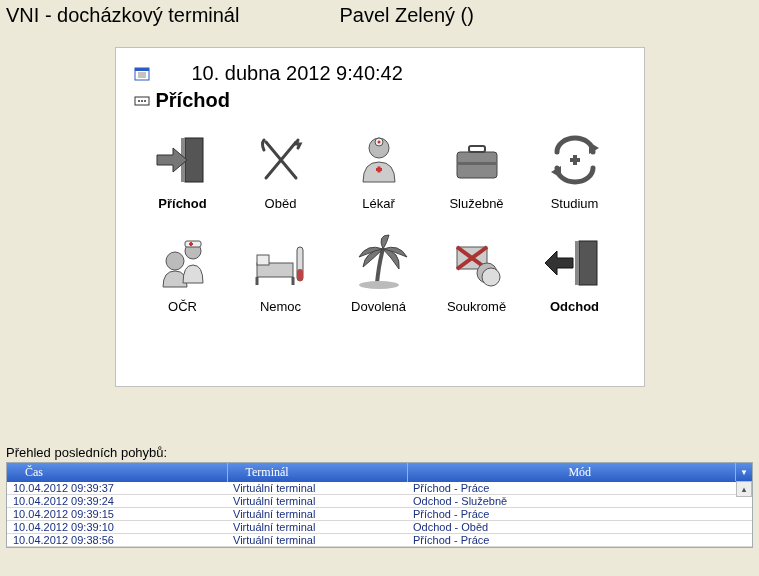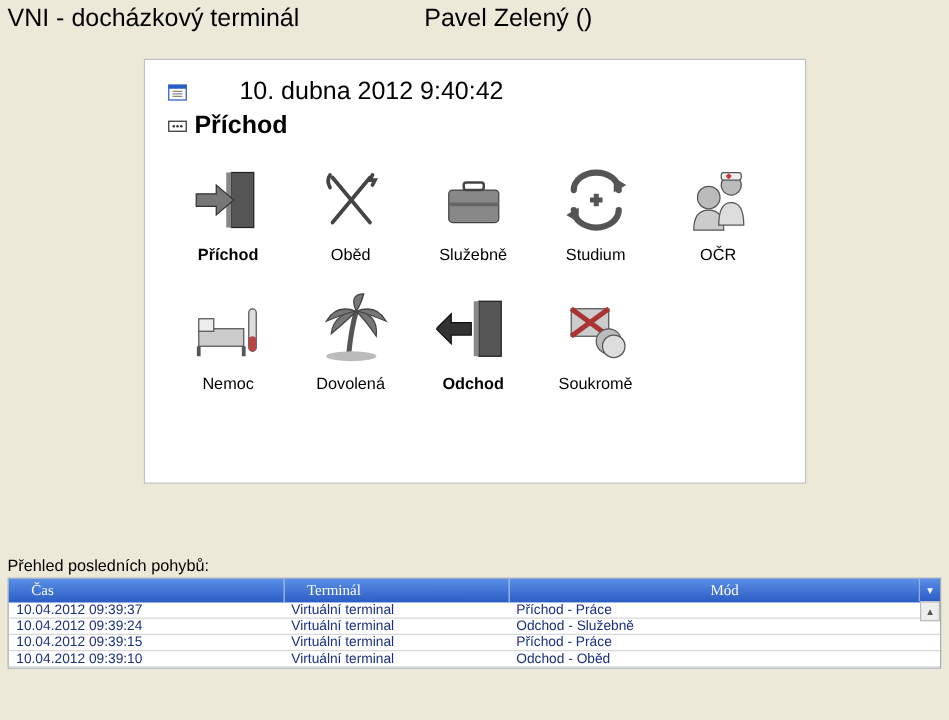--- a/index.html
+++ b/index.html
@@ -83,20 +83,33 @@
                 <path d="M13 10 q-3 4 0 10" fill="none"></path>
                 <path d="M47 10 l-2 4 l4 0 l-2 4" fill="none"></path>
               </g>
             </svg>
       </div>
       <div class="lbl">Oběd</div>
     </div>
     <div class="tile">
       <div class="icon">
         <svg viewBox="0 0 60 60">
+              <circle cx="30" cy="18" r="10" fill="#bbb" stroke="#555"></circle>
+              <circle cx="30" cy="12" r="4" fill="#eee" stroke="#555"></circle>
+              <circle cx="30" cy="12" r="1.5" fill="#c33"></circle>
+              <path d="M14 52 q0 -20 16 -20 q16 0 16 20 z" fill="#ccc" stroke="#555"></path>
+              <rect x="27" y="38" width="6" height="3" fill="#c33"></rect>
+              <rect x="28.5" y="36.5" width="3" height="6" fill="#c33"></rect>
+            </svg>
+      </div>
+      <div class="lbl">Lékař</div>
+    </div>
+    <div class="tile">
+      <div class="icon">
+        <svg viewBox="0 0 60 60">
               <rect x="10" y="22" width="40" height="26" rx="3" fill="#888" stroke="#444"></rect>
               <rect x="22" y="16" width="16" height="6" rx="2" fill="none" stroke="#444" stroke-width="2"></rect>
               <rect x="10" y="32" width="40" height="3" fill="#666"></rect>
             </svg>
       </div>
       <div class="lbl">Služebně</div>
     </div>
     <div class="tile">
       <div class="icon">
         <svg viewBox="0 0 60 60">
@@ -152,38 +165,38 @@
                 <path d="M34 16 q18 2 16 20 q-8 -12 -16 -20"></path>
               </g>
               <ellipse cx="30" cy="52" rx="20" ry="4" fill="#bbb"></ellipse>
             </svg>
       </div>
       <div class="lbl">Dovolená</div>
     </div>
     <div class="tile">
       <div class="icon">
         <svg viewBox="0 0 60 60">
-              <rect x="34" y="8" width="18" height="44" fill="#555" stroke="#222"></rect>
-              <rect x="30" y="8" width="4" height="44" fill="#888"></rect>
-              <polygon points="28,25 12,25 12,18 0,30 12,42 12,35 28,35" fill="#333" stroke="#111"></polygon>
-            </svg>
-      </div>
-      <div class="lbl bold">Odchod</div>
-    </div>
-    <div class="tile">
-      <div class="icon">
-        <svg viewBox="0 0 60 60">
               <rect x="10" y="14" width="30" height="22" fill="#ccc" stroke="#555"></rect>
               <line x1="10" y1="14" x2="40" y2="36" stroke="#a33" stroke-width="4"></line>
               <line x1="40" y1="14" x2="10" y2="36" stroke="#a33" stroke-width="4"></line>
               <circle cx="40" cy="40" r="10" fill="#bbb" stroke="#555"></circle>
               <circle cx="44" cy="44" r="9" fill="#ddd" stroke="#555"></circle>
             </svg>
       </div>
       <div class="lbl">Soukromě</div>
+    </div>
+    <div class="tile">
+      <div class="icon">
+        <svg viewBox="0 0 60 60">
+              <rect x="34" y="8" width="18" height="44" fill="#555" stroke="#222"></rect>
+              <rect x="30" y="8" width="4" height="44" fill="#888"></rect>
+              <polygon points="28,25 12,25 12,18 0,30 12,42 12,35 28,35" fill="#333" stroke="#111"></polygon>
+            </svg>
+      </div>
+      <div class="lbl bold">Odchod</div>
     </div>
   </div>
 </div>
 
 <div class="section-title">Přehled posledních pohybů:</div>
 <div class="tbl-wrap">
   <div class="corner">▾</div>
   <div class="scroll-up">▴</div>
   <table class="tbl">
     <colgroup>
@@ -212,17 +225,22 @@
       <tr>
             <td>10.04.2012 09:39:15</td>
             <td>Virtuální terminal</td>
             <td>Příchod - Práce</td>
           </tr>
       <tr>
             <td>10.04.2012 09:39:10</td>
             <td>Virtuální terminal</td>
             <td>Odchod - Oběd</td>
           </tr>
+      <tr>
+            <td>10.04.2012 09:38:56</td>
+            <td>Virtuální terminal</td>
+            <td>Příchod - Práce</td>
+          </tr>
     </tbody>
   </table>
 </div>
 
 </div>
 
 </body></html>

